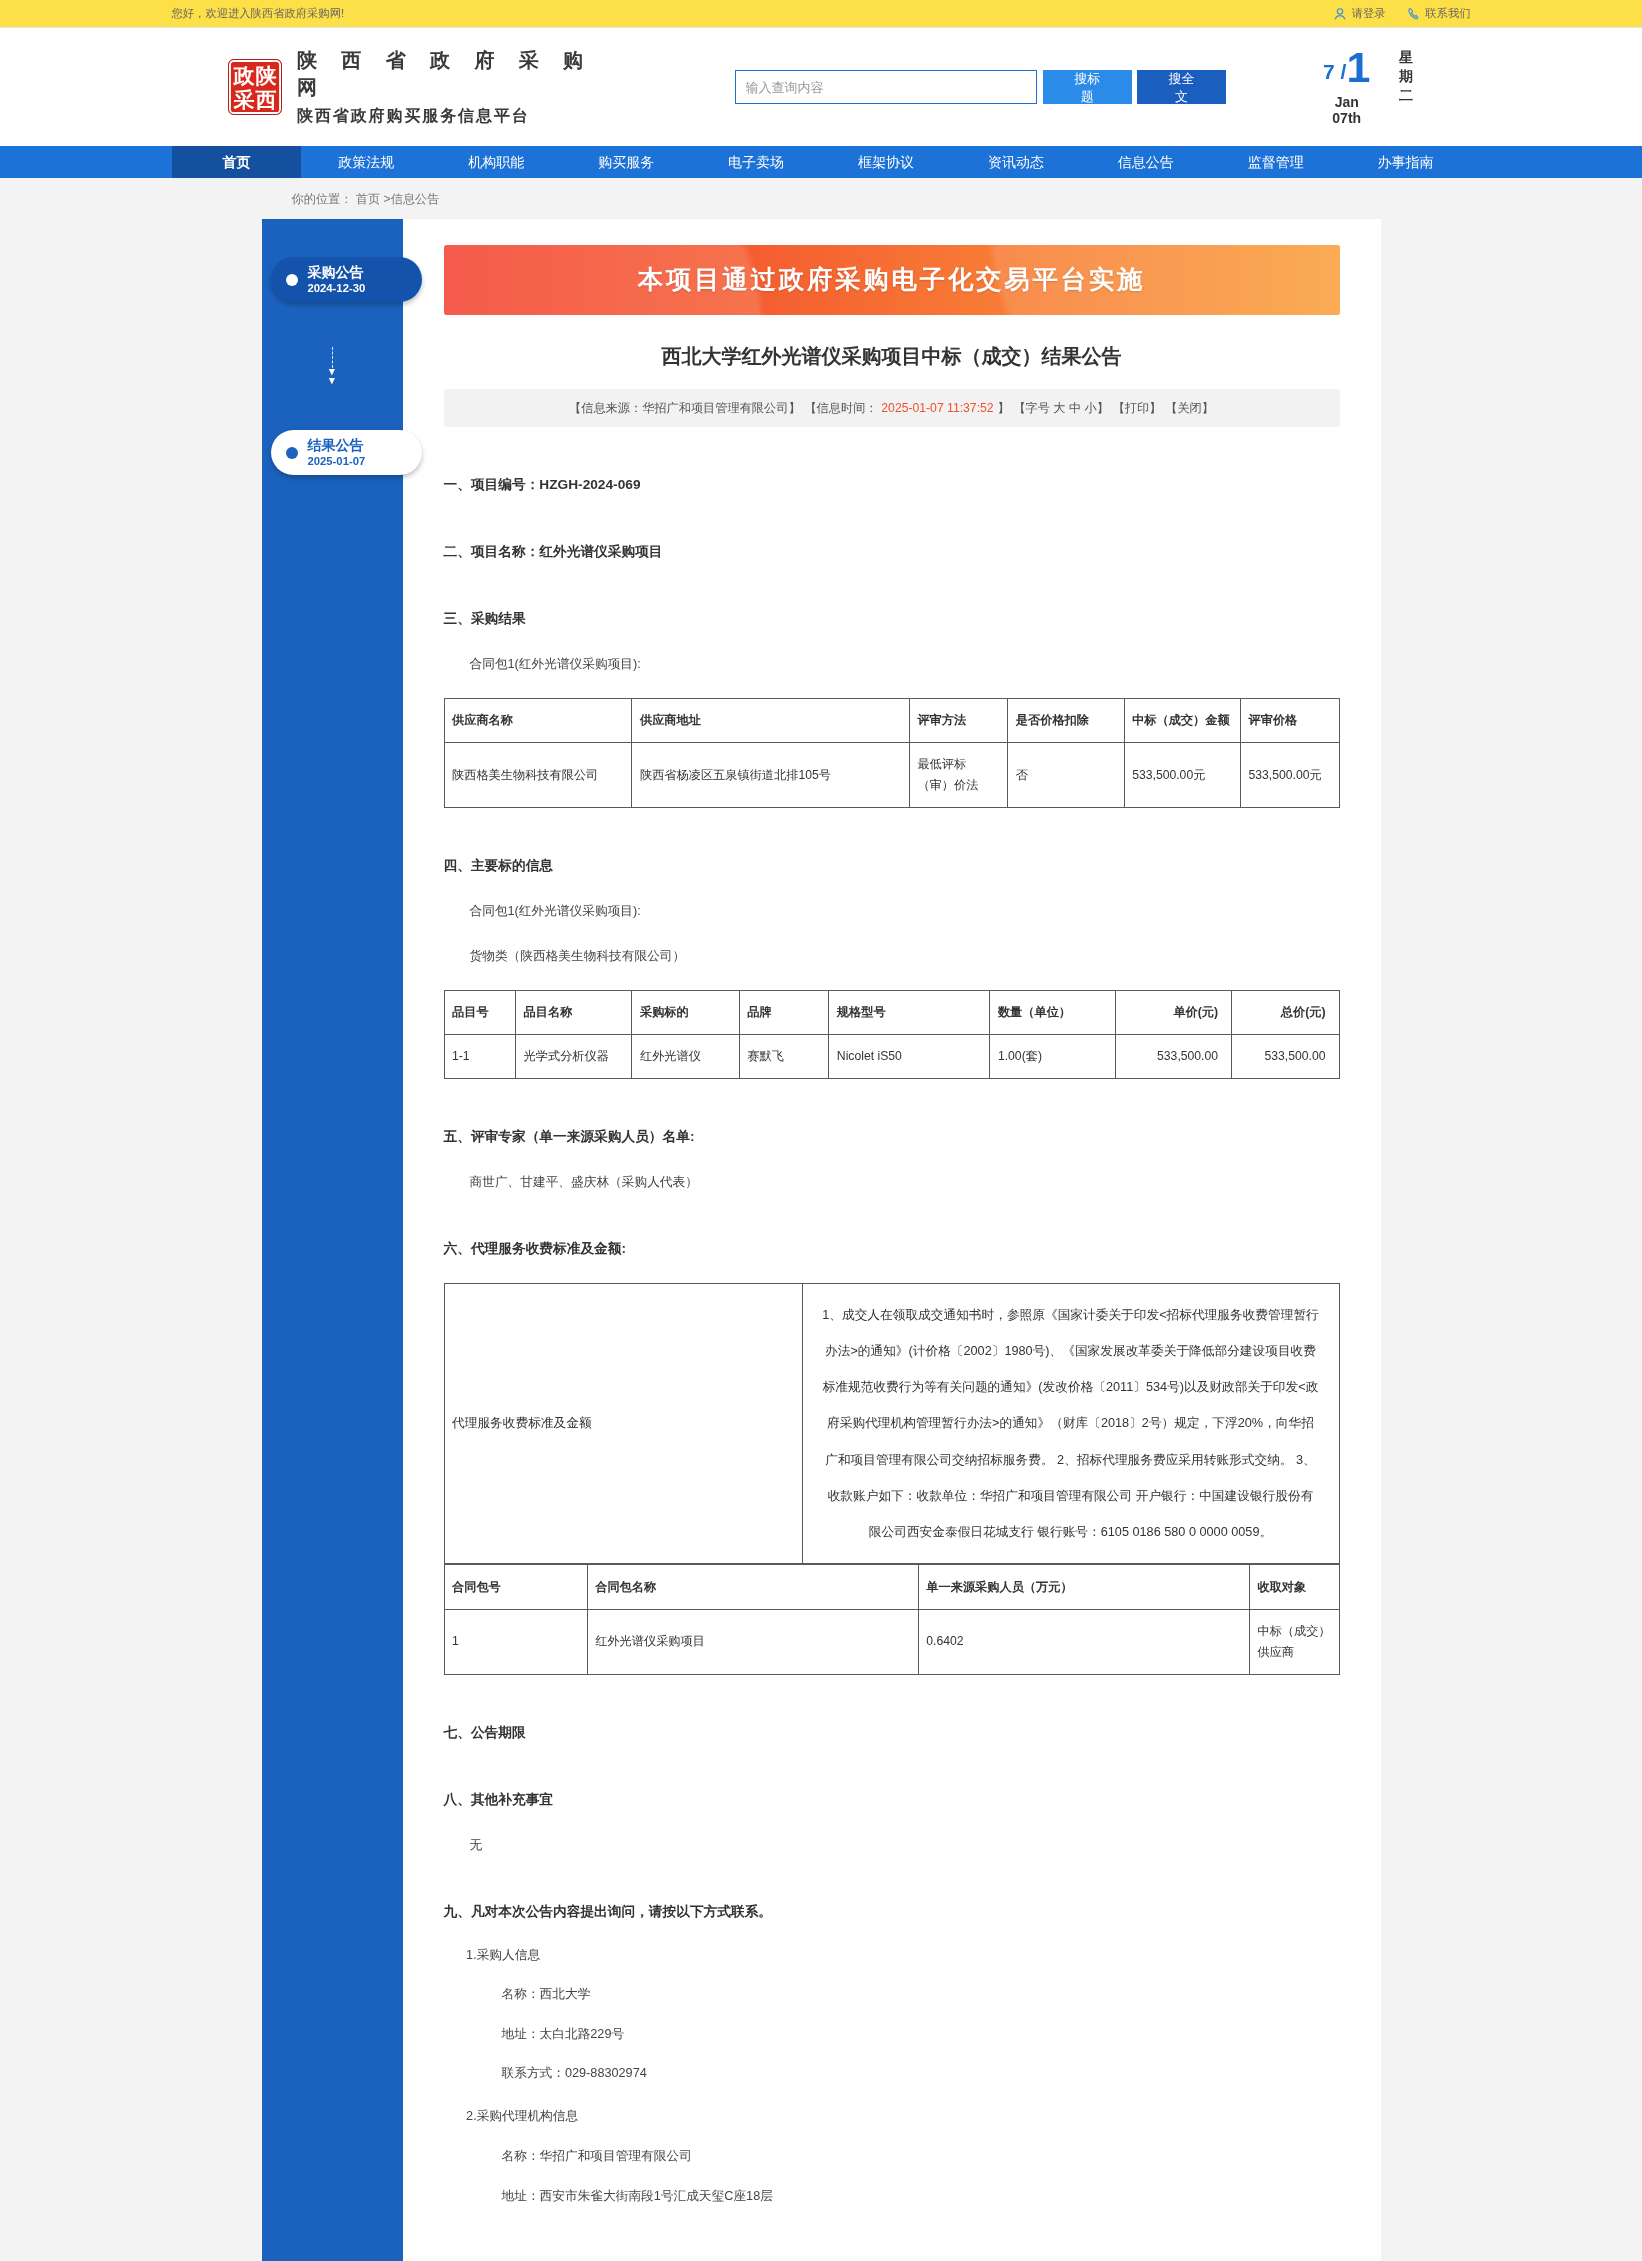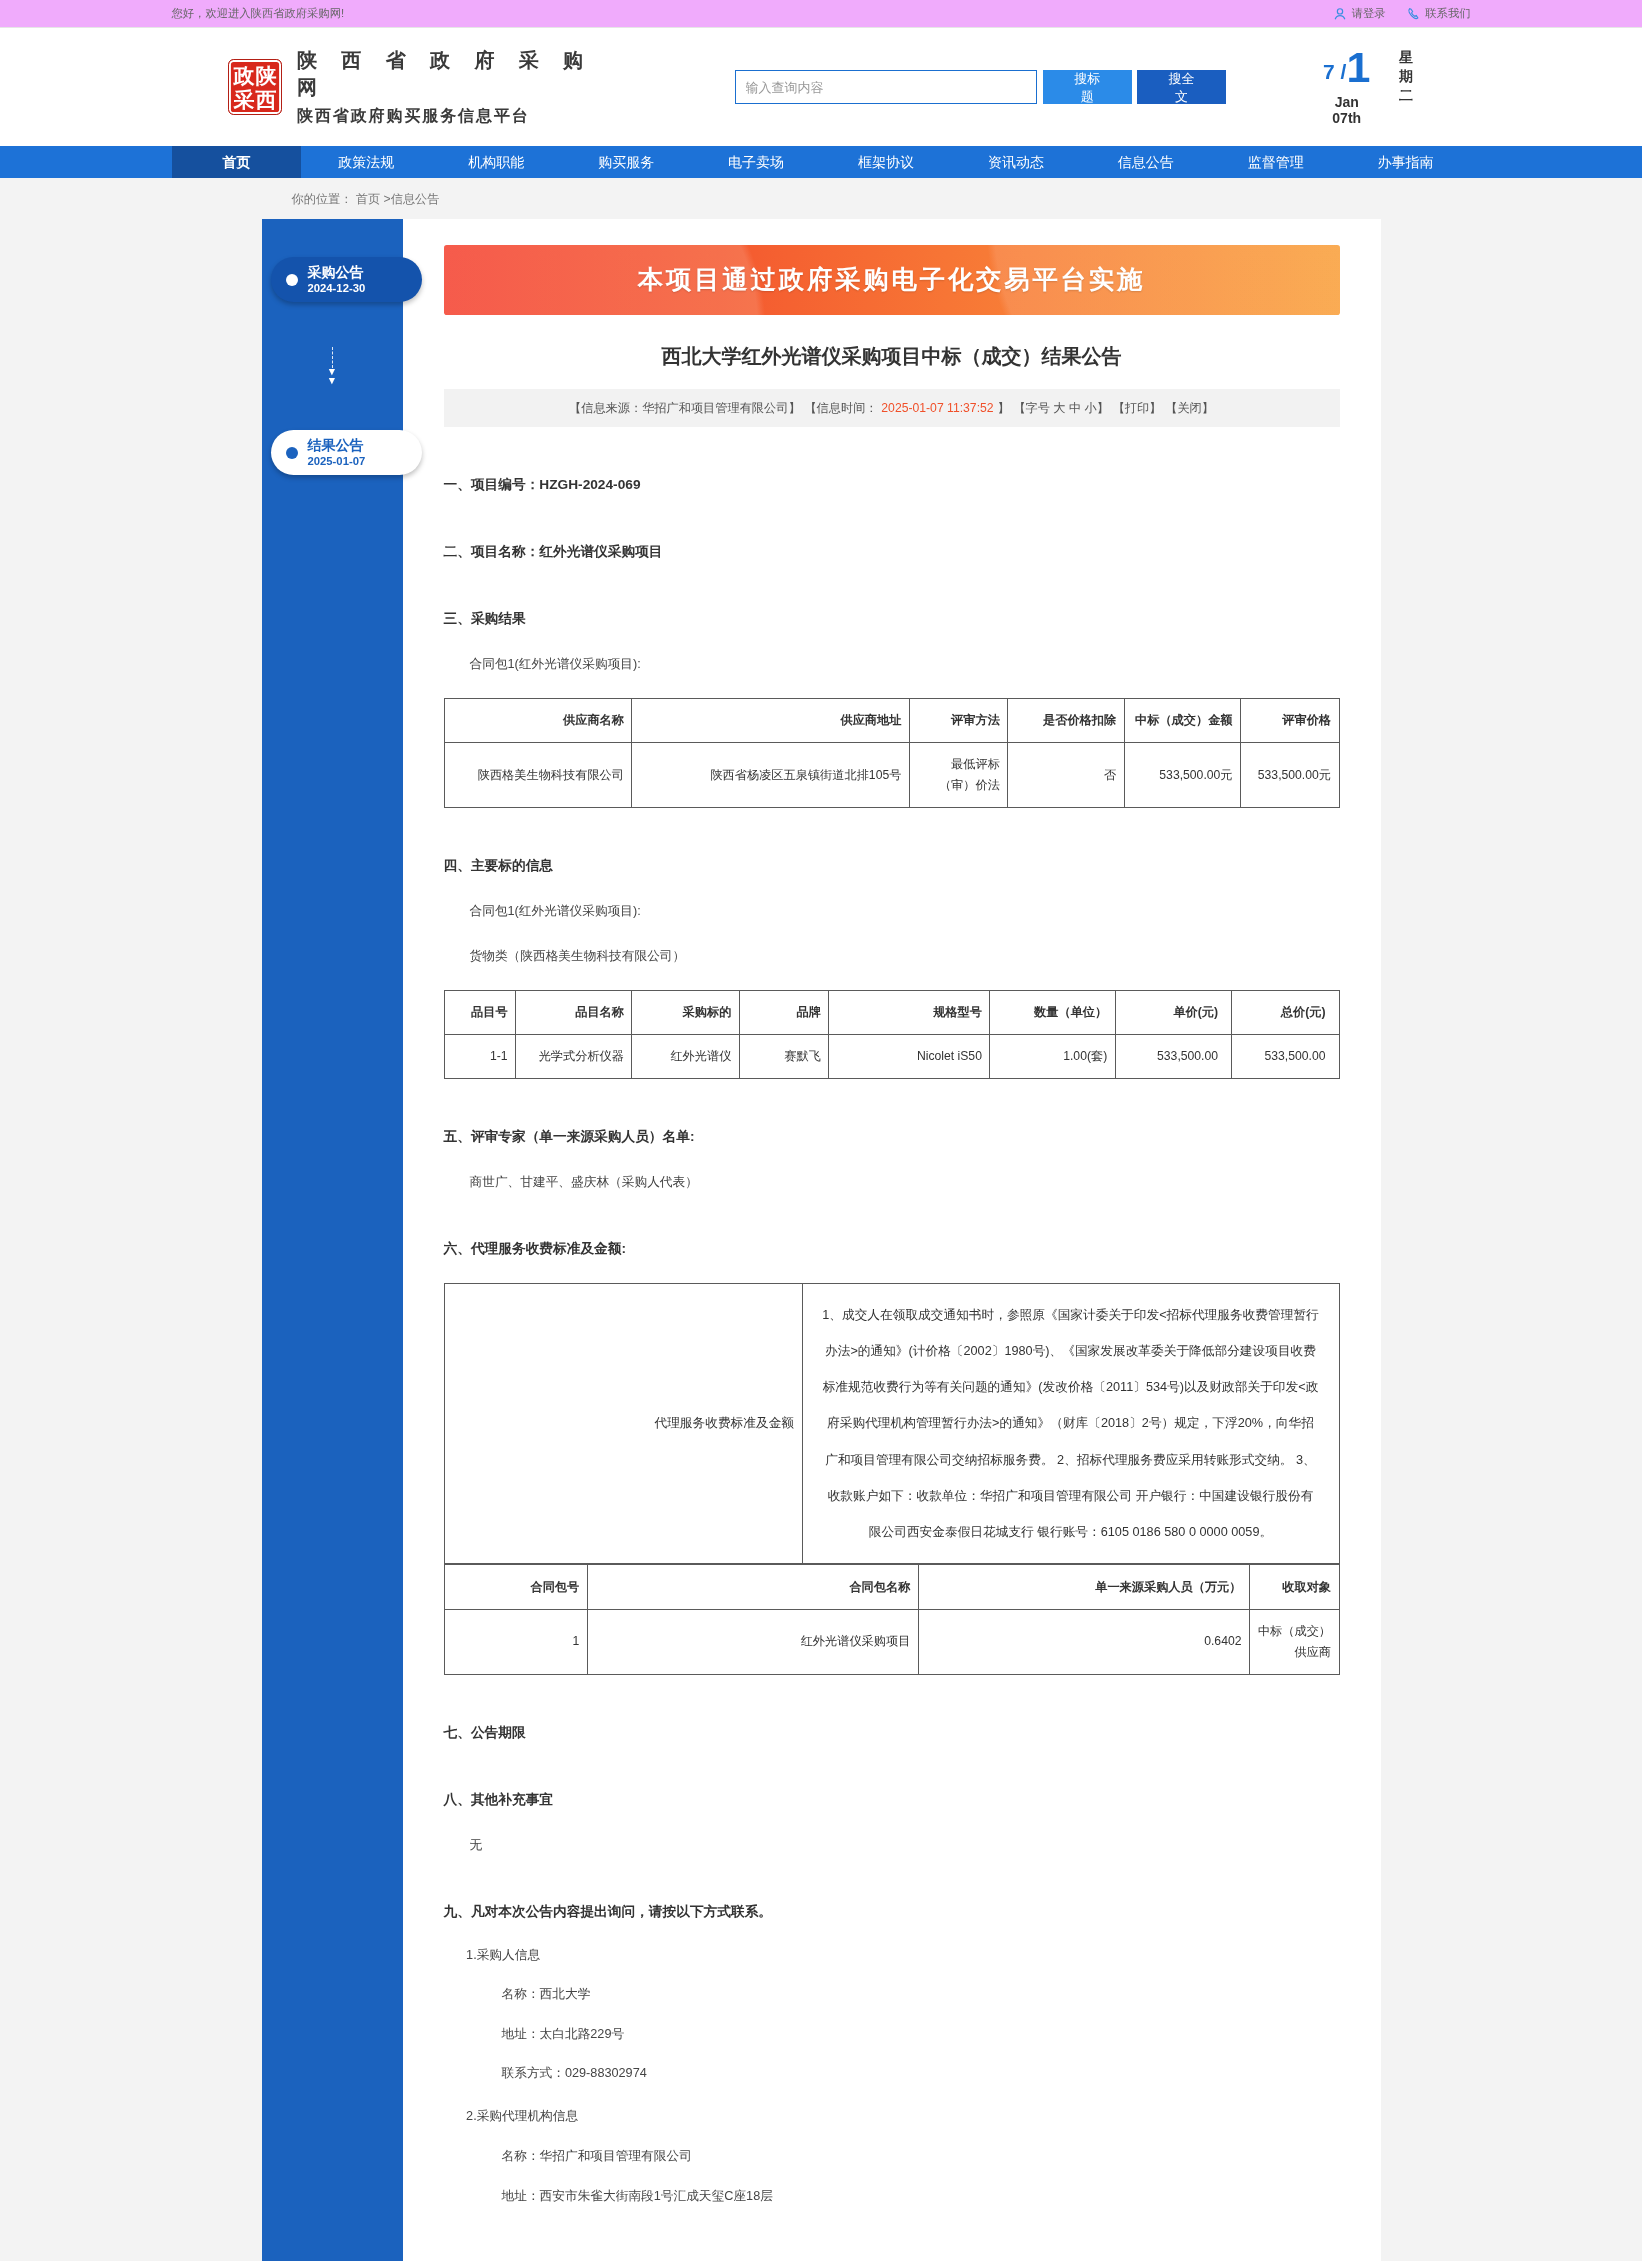--- a/index.html
+++ b/index.html
@@ -3,21 +3,21 @@
 <meta charset="utf-8">
 <style>
   * { margin:0; padding:0; box-sizing:border-box; }
   html,body { background:#fff; }
   body {
     width:1642px; min-height:2262px;
     font-family:"Liberation Sans","DejaVu Sans",sans-serif;
     color:#333; position:relative;
   }
   
-  .topbar { height:28px; background:#f0abfc; border-bottom:0.9px solid #e6e6e6;
+  .topbar { height:28px; background:#fde047; border-bottom:0.9px solid #e6e6e6;
     font-size:11.3px; color:#666; }
   .topbar-inner { width:1299px; margin:0 auto; height:100%;
     display:flex; align-items:center; justify-content:space-between; }
   .topbar-right { display:flex; align-items:center; gap:21px; }
   .topbar-link { display:flex; align-items:center; gap:4.7px; color:#666; cursor:pointer; }
   .mini-ico { width:14px; height:14px; display:inline-block; }
   
   .header { height:118px; background:#fff; }
   .header-inner { width:1186px; margin:0 auto; height:100%;
     display:flex; align-items:center; }
@@ -85,21 +85,21 @@
     text-shadow:0 0.9px 1.9px rgba(0,0,0,.15); }
   .art-title { text-align:center; font-size:20px; font-weight:bold; color:#333; margin-top:28px;font-family:Liberation Mono, monospace; }
   .meta-bar { margin-top:19px; background:#f2f2f2; height:38px; display:flex; align-items:center;
     justify-content:center; font-size:12.2px; color:#555; gap:3.8px; }
   .meta-red { color:#f0502a; }
   .meta-act { cursor:pointer; }
   
   .sec-h { font-size:13.7px; font-weight:bold; color:#333; margin-top:49px; }
   .sec-p { font-size:12.7px; color:#444; margin-top:28px; padding-left:26px; }
   table { width:100%; border-collapse:collapse; margin-top:24.5px; table-layout:fixed; }
-  th, td { border:0.9px solid #5a5a5a; font-size:12.2px; color:#333; text-align:right;
+  th, td { border:0.9px solid #5a5a5a; font-size:12.2px; color:#333; text-align:left;
     padding:11.3px 7.5px; line-height:1.7; word-break:break-word; }
   th { font-weight:bold; }
   td.num { text-align:right; padding-right:13px; }
   th.num { text-align:right; padding-right:13px; }
   .fee-cell { text-align:center; padding:13px 19px; line-height:2.85; font-size:12.7px;margin-top:31px; }
   .fee-label { font-size:12.7px; }
   
   .contact-group-title { font-size:12.7px; color:#444; margin-top:26px; padding-left:22.6px; }
   .contact-line { font-size:12.7px; color:#444; margin-top:22.6px; padding-left:58px; }
 </style>

